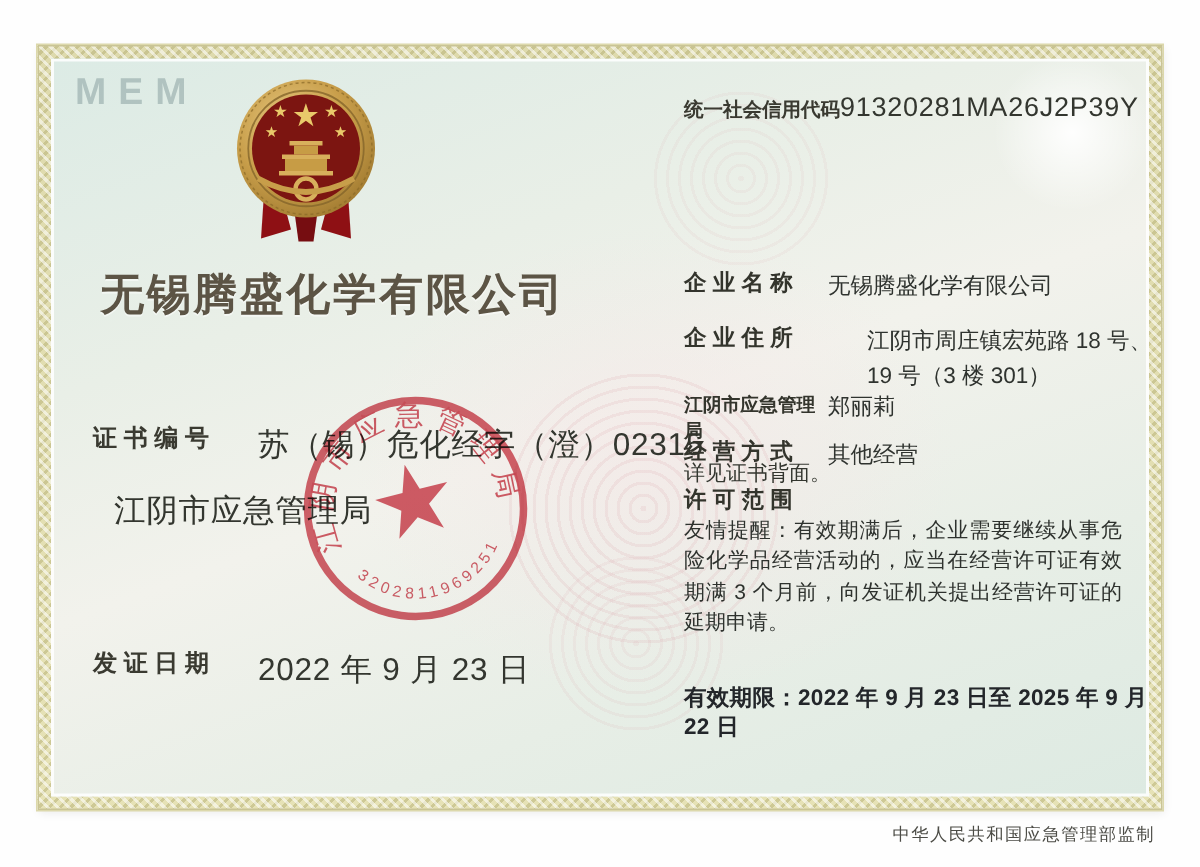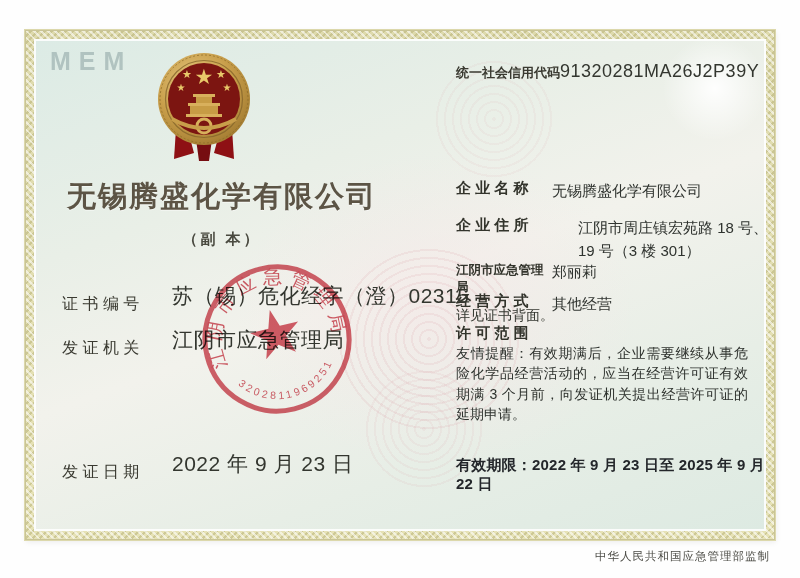--- a/index.html
+++ b/index.html
@@ -36,23 +36,23 @@
   
   .mem{position:absolute;left:16px;top:8px;font-size:25px;font-weight:bold;
     letter-spacing:8px;color:#a9bcba;opacity:.85;}
   .emblem{position:absolute;left:122px;top:8px;width:96px;height:122px;}
   .title{position:absolute;left:20px;top:138px;width:336px;text-align:center;
     font-family:"Liberation Serif","DejaVu Serif",serif;font-weight:bold;
     font-size:29px;color:#5c5445;letter-spacing:2px;text-shadow:0 1px 0 rgba(255,255,255,.5);}
   .copytype{position:absolute;left:20px;top:191px;width:336px;text-align:center;
     font-size:15px;font-weight:bold;color:#4a4a40;letter-spacing:3px;}
   .left-row{position:absolute;left:28px;display:flex;align-items:flex-start;}
-  .left-row .lbl{width:96px;font-size:16px;font-weight:normal;color:#3a3a31;flex:none;margin-top:12px;}
+  .left-row .lbl{width:96px;font-size:16px;font-weight:bold;color:#3a3a31;flex:none;}
   .left-row .val{font-size:21px;color:#33362f;margin-left:14px;letter-spacing:.5px;}
-  .lr1{top:243px;} .lr2{top:287px;} .lr3{top:411px;}
+  .lr1{top:243px;} .lr2{top:287px;} .lr3{top:393px;}
 
   
   .credit{position:absolute;left:422px;top:22px;display:flex;align-items:baseline;}
   .credit .lbl{font-size:13px;font-weight:bold;color:#3a3a31;}
   .credit .val{font-size:18px;color:#33362f;letter-spacing:.5px;}
   .right-row{position:absolute;left:422px;display:flex;align-items:flex-start;margin-top:39px;}
   .right-row .lbl{width:96px;flex:none;font-size:15px;font-weight:bold;color:#33342c;}
   .right-row .val{width:200px;font-size:15px;color:#2f332f;line-height:1.55;}
   .rr-name{top:101px;} .rr-addr{top:138px;gap:26px;}
   .rr-legal{top:182px;} .rr-legal .lbl{font-size:12.5px;padding-top:2px;}
@@ -112,28 +112,26 @@
         <rect x="32" y="56" width="32" height="3" fill="#d8b05c"></rect>
         <rect x="34" y="59" width="28" height="8" fill="#c79c45"></rect>
         <rect x="30" y="67" width="36" height="3" fill="#d8b05c"></rect>
 
         <circle cx="48" cy="79" r="7" fill="none" stroke="#d8b05c" stroke-width="3"></circle>
         <path d="M16,72 Q48,90 80,72" fill="none" stroke="#c89e4a" stroke-width="4"></path>
       </svg>
     </div>
 
     <div class="title">无锡腾盛化学有限公司</div>
-    <div class="copytype">（副 本）</div>
 
     <div class="left-row lr1">
       <span class="lbl">证 书 编 号</span>
       <span class="val">苏（锡）危化经字（澄）02315</span>
     </div>
     <div class="left-row lr2">
-      <span class="lbl">发 证 机 关</span>
       <span class="val">江阴市应急管理局</span>
     </div>
     <div class="left-row lr3">
       <span class="lbl">发 证 日 期</span>
       <span class="val">2022 年 9 月 23 日</span>
     </div>
 
     <div class="seal">
       <svg viewBox="0 0 158 158" width="158" height="158">
         <g transform="rotate(-14 79 79)" fill="#cf4250">

